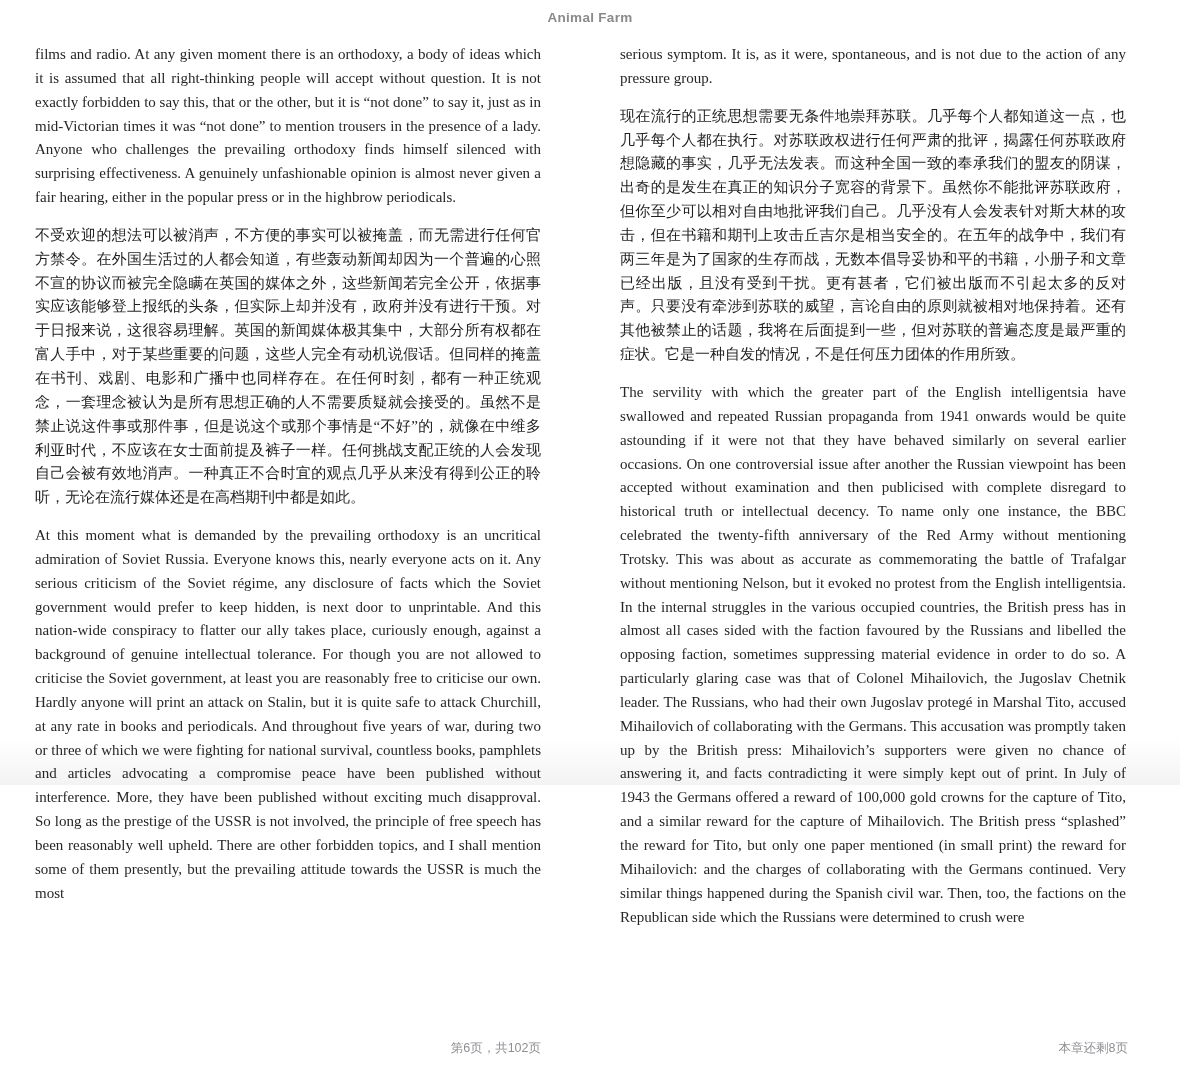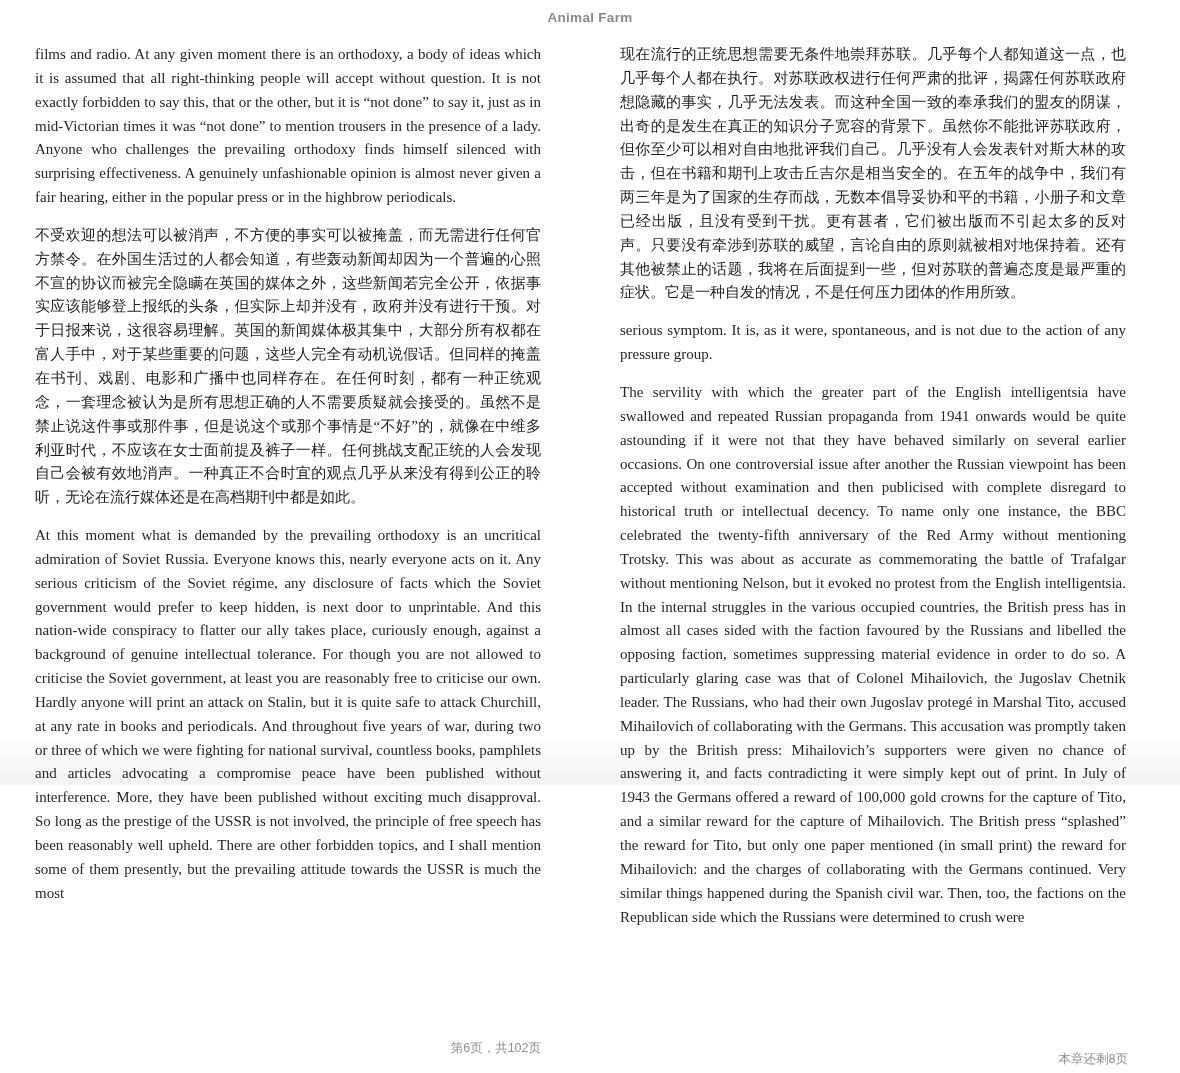--- a/index.html
+++ b/index.html
@@ -53,39 +53,39 @@
     font-size: 12.5px;
     color: #8e8e93;
   }
   .footer-label.page-left {
     left: 35px; width: 506px; text-align: right;
   }
   .footer-label.page-right {
     left: 620px; width: 506px; text-align: center;
   }
   .footer-label.chapter-remaining {
-    right: 52px; text-align: right; margin-top: 11px;
+    right: 52px; text-align: right;
   }
 </style>
 </head>
 <body>
 
 <div class="reader">
 
   <div class="book-header">Animal Farm</div>
 
   <div class="page-col left">
     <p class="para en">films and radio. At any given moment there is an orthodoxy, a body of ideas which it is assumed that all right-thinking people will accept without question. It is not exactly forbidden to say this, that or the other, but it is “not done” to say it, just as in mid-Victorian times it was “not done” to mention trousers in the presence of a lady. Anyone who challenges the prevailing orthodoxy finds himself silenced with surprising effectiveness. A genuinely unfashionable opinion is almost never given a fair hearing, either in the popular press or in the highbrow periodicals.</p>
     <p class="para zh">不受欢迎的想法可以被消声，不方便的事实可以被掩盖，而无需进行任何官方禁令。在外国生活过的人都会知道，有些轰动新闻却因为一个普遍的心照不宣的协议而被完全隐瞒在英国的媒体之外，这些新闻若完全公开，依据事实应该能够登上报纸的头条，但实际上却并没有，政府并没有进行干预。对于日报来说，这很容易理解。英国的新闻媒体极其集中，大部分所有权都在富人手中，对于某些重要的问题，这些人完全有动机说假话。但同样的掩盖在书刊、戏剧、电影和广播中也同样存在。在任何时刻，都有一种正统观念，一套理念被认为是所有思想正确的人不需要质疑就会接受的。虽然不是禁止说这件事或那件事，但是说这个或那个事情是“不好”的，就像在中维多利亚时代，不应该在女士面前提及裤子一样。任何挑战支配正统的人会发现自己会被有效地消声。一种真正不合时宜的观点几乎从来没有得到公正的聆听，无论在流行媒体还是在高档期刊中都是如此。</p>
     <p class="para en">At this moment what is demanded by the prevailing orthodoxy is an uncritical admiration of Soviet Russia. Everyone knows this, nearly everyone acts on it. Any serious criticism of the Soviet régime, any disclosure of facts which the Soviet government would prefer to keep hidden, is next door to unprintable. And this nation-wide conspiracy to flatter our ally takes place, curiously enough, against a background of genuine intellectual tolerance. For though you are not allowed to criticise the Soviet government, at least you are reasonably free to criticise our own. Hardly anyone will print an attack on Stalin, but it is quite safe to attack Churchill, at any rate in books and periodicals. And throughout five years of war, during two or three of which we were fighting for national survival, countless books, pamphlets and articles advocating a compromise peace have been published without interference. More, they have been published without exciting much disapproval. So long as the prestige of the USSR is not involved, the principle of free speech has been reasonably well upheld. There are other forbidden topics, and I shall mention some of them presently, but the prevailing attitude towards the USSR is much the most</p>
   </div>
 
   <div class="page-col right">
+    <p class="para en">serious symptom. It is, as it were, spontaneous, and is not due to the action of any pressure group.</p>
     <p class="para zh">现在流行的正统思想需要无条件地崇拜苏联。几乎每个人都知道这一点，也几乎每个人都在执行。对苏联政权进行任何严肃的批评，揭露任何苏联政府想隐藏的事实，几乎无法发表。而这种全国一致的奉承我们的盟友的阴谋，出奇的是发生在真正的知识分子宽容的背景下。虽然你不能批评苏联政府，但你至少可以相对自由地批评我们自己。几乎没有人会发表针对斯大林的攻击，但在书籍和期刊上攻击丘吉尔是相当安全的。在五年的战争中，我们有两三年是为了国家的生存而战，无数本倡导妥协和平的书籍，小册子和文章已经出版，且没有受到干扰。更有甚者，它们被出版而不引起太多的反对声。只要没有牵涉到苏联的威望，言论自由的原则就被相对地保持着。还有其他被禁止的话题，我将在后面提到一些，但对苏联的普遍态度是最严重的症状。它是一种自发的情况，不是任何压力团体的作用所致。</p>
-    <p class="para en">serious symptom. It is, as it were, spontaneous, and is not due to the action of any pressure group.</p>
     <p class="para en">The servility with which the greater part of the English intelligentsia have swallowed and repeated Russian propaganda from 1941 onwards would be quite astounding if it were not that they have behaved similarly on several earlier occasions. On one controversial issue after another the Russian viewpoint has been accepted without examination and then publicised with complete disregard to historical truth or intellectual decency. To name only one instance, the BBC celebrated the twenty-fifth anniversary of the Red Army without mentioning Trotsky. This was about as accurate as commemorating the battle of Trafalgar without mentioning Nelson, but it evoked no protest from the English intelligentsia. In the internal struggles in the various occupied countries, the British press has in almost all cases sided with the faction favoured by the Russians and libelled the opposing faction, sometimes suppressing material evidence in order to do so. A particularly glaring case was that of Colonel Mihailovich, the Jugoslav Chetnik leader. The Russians, who had their own Jugoslav protegé in Marshal Tito, accused Mihailovich of collaborating with the Germans. This accusation was promptly taken up by the British press: Mihailovich’s supporters were given no chance of answering it, and facts contradicting it were simply kept out of print. In July of 1943 the Germans offered a reward of 100,000 gold crowns for the capture of Tito, and a similar reward for the capture of Mihailovich. The British press “splashed” the reward for Tito, but only one paper mentioned (in small print) the reward for Mihailovich: and the charges of collaborating with the Germans continued. Very similar things happened during the Spanish civil war. Then, too, the factions on the Republican side which the Russians were determined to crush were</p>
   </div>
 
   <div class="footer-label page-left">第6页，共102页</div>
 
 
   <div class="footer-label chapter-remaining">本章还剩8页</div>
 
 </div>
 

